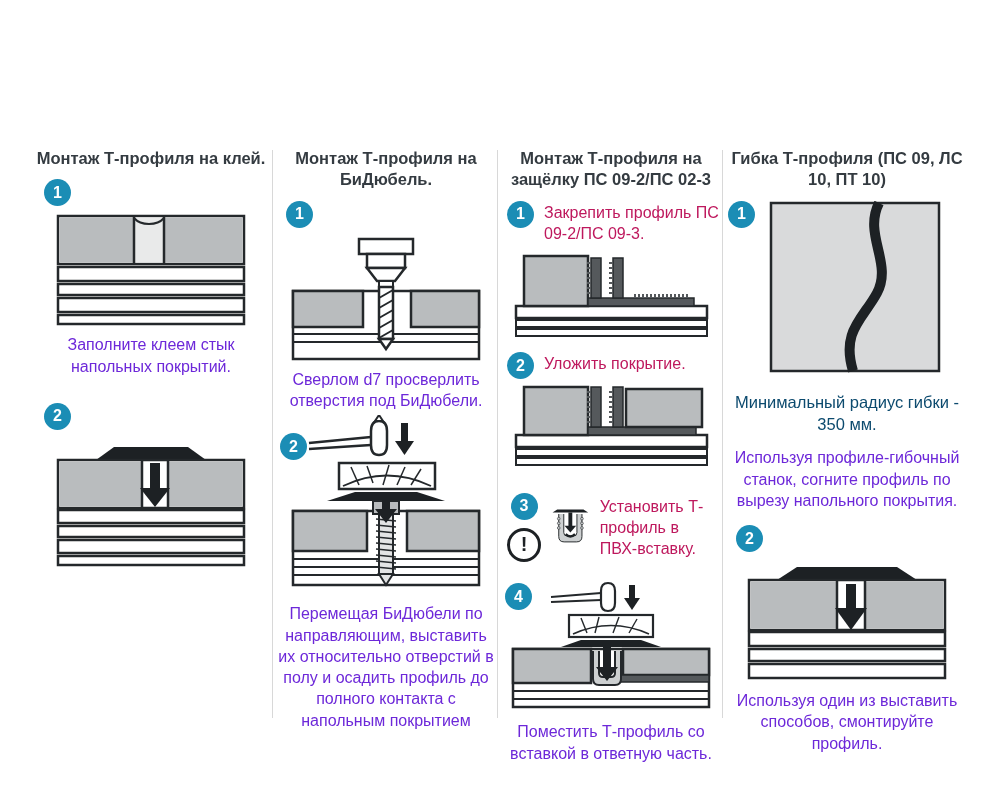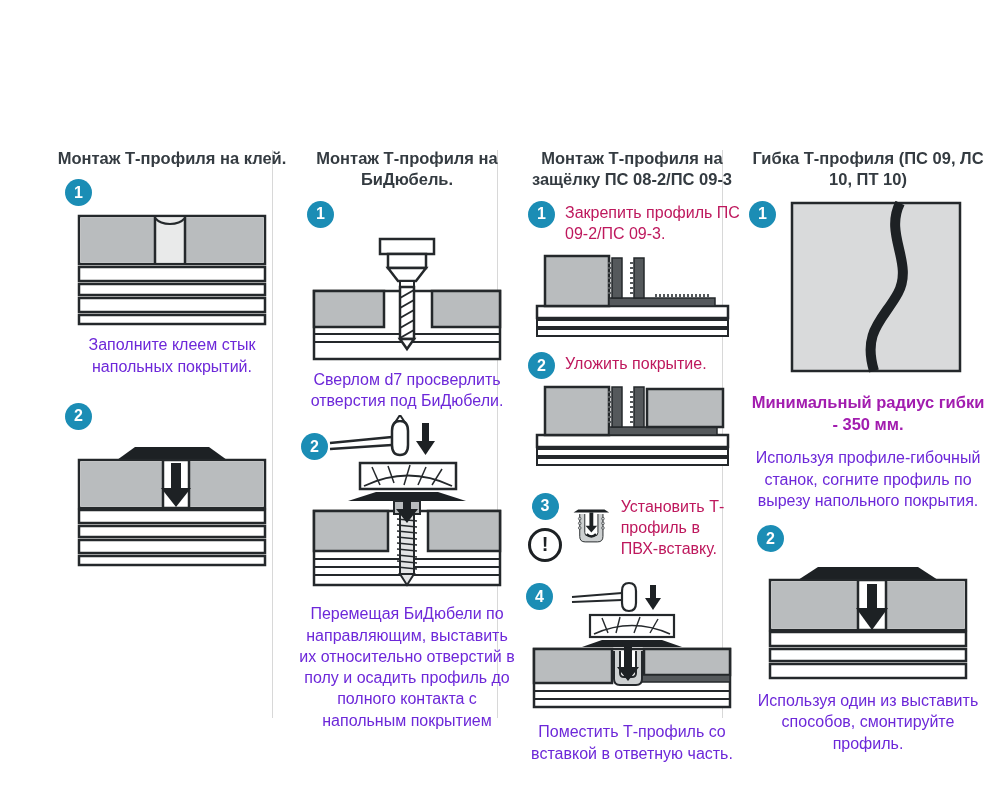--- a/index.html
+++ b/index.html
@@ -1,29 +1,29 @@
 <!DOCTYPE html>
 <html lang="ru"><head>
 <meta charset="utf-8">
 <style>
   html,body{margin:0;padding:0;background:#fff;}
   #page{position:relative;width:1000px;height:800px;background:#ffffff;overflow:hidden;
         font-family:"Liberation Sans","DejaVu Sans",sans-serif;}
   .title{position:absolute;top:78px;left:0;width:1000px;text-align:center;
          font-size:27px;font-weight:bold;color:#1b8db5;letter-spacing:.2px;}
   .divider{position:absolute;top:150px;height:568px;width:1px;background:#d8d8d8;}
-  .col{position:absolute;top:148px;text-align:center;margin-left:21px;}
+  .col{position:absolute;top:148px;text-align:center;}
   .col-header{font-size:16.5px;font-weight:bold;color:#343b41;line-height:1.3;margin-bottom:10px;}
   .badge{display:inline-flex;align-items:center;justify-content:center;width:27px;height:27px;
          border-radius:50%;background:#1b8db5;color:#fff;font-size:16px;font-weight:bold;flex:0 0 27px;}
   .badge-row{text-align:left;margin:4px 0 8px 8px;}
   .caption{font-size:16px;color:#6d28d9;line-height:1.33;margin-top:8px;}
   .stepline{display:flex;gap:10px;align-items:flex-start;text-align:left;margin:10px 0 6px 4px;}
   .steptext{font-size:16px;color:#be185d;line-height:1.3;padding-top:2px;}
-  .note{font-size:16.5px;font-weight:bold;color:#a21caf;line-height:1.35;margin-top:18px;}
+  .note{font-size:16.5px;font-weight:normal;color:#0c4a6e;line-height:1.35;margin-top:18px;}
   .warn{width:28px;height:28px;border-radius:50%;border:3.5px solid #1d2124;color:#1d2124;
         font-weight:bold;font-size:20px;display:flex;align-items:center;justify-content:center;margin-top:6px;}
   .rel{position:relative;}
   .abs-badge{position:absolute;left:2px;top:18px;}
   svg{display:block;margin:0 auto;}
 </style>
 </head>
 <body>
 
 <div id="page">
@@ -146,21 +146,21 @@
           <rect x="91" y="82" width="8" height="13" fill="#1d2124"></rect>
           <polygon points="84,94 106,94 95,108" fill="#1d2124"></polygon>
         </g>
       </svg>
     </div>
 
     <div class="caption">Перемещая БиДюбели по направляющим, выставить их относительно отверстий в полу и осадить профиль до полного контакта с напольным покрытием</div>
   </div>
 
   <div class="col" style="left:503px;width:216px">
-    <div class="col-header">Монтаж Т-профиля на защёлку ПС 08-2/ПС 09-3</div>
+    <div class="col-header">Монтаж Т-профиля на защёлку ПС 09-2/ПС 02-3</div>
 
     <div class="stepline">
       <span class="badge">1</span>
       <span class="steptext">Закрепить профиль ПС 09-2/ПС 09-3.</span>
     </div>
 
     <svg width="195" height="88" viewBox="0 0 195 88">
       <rect x="2" y="56" width="191" height="12" fill="#fff" stroke="#24282b" stroke-width="2.5"></rect>
       <rect x="2" y="70" width="191" height="7" fill="#fff" stroke="#24282b" stroke-width="2"></rect>
       <rect x="2" y="79" width="191" height="7" fill="#fff" stroke="#24282b" stroke-width="2"></rect>

